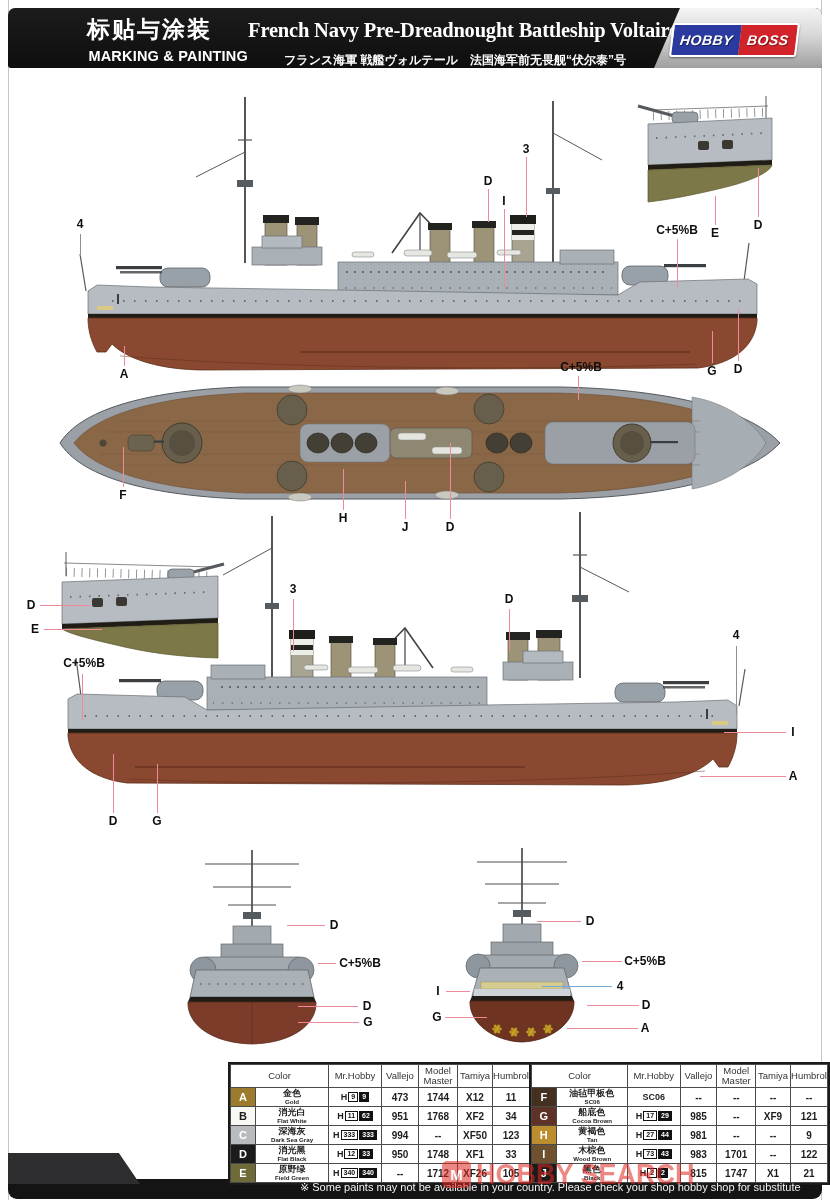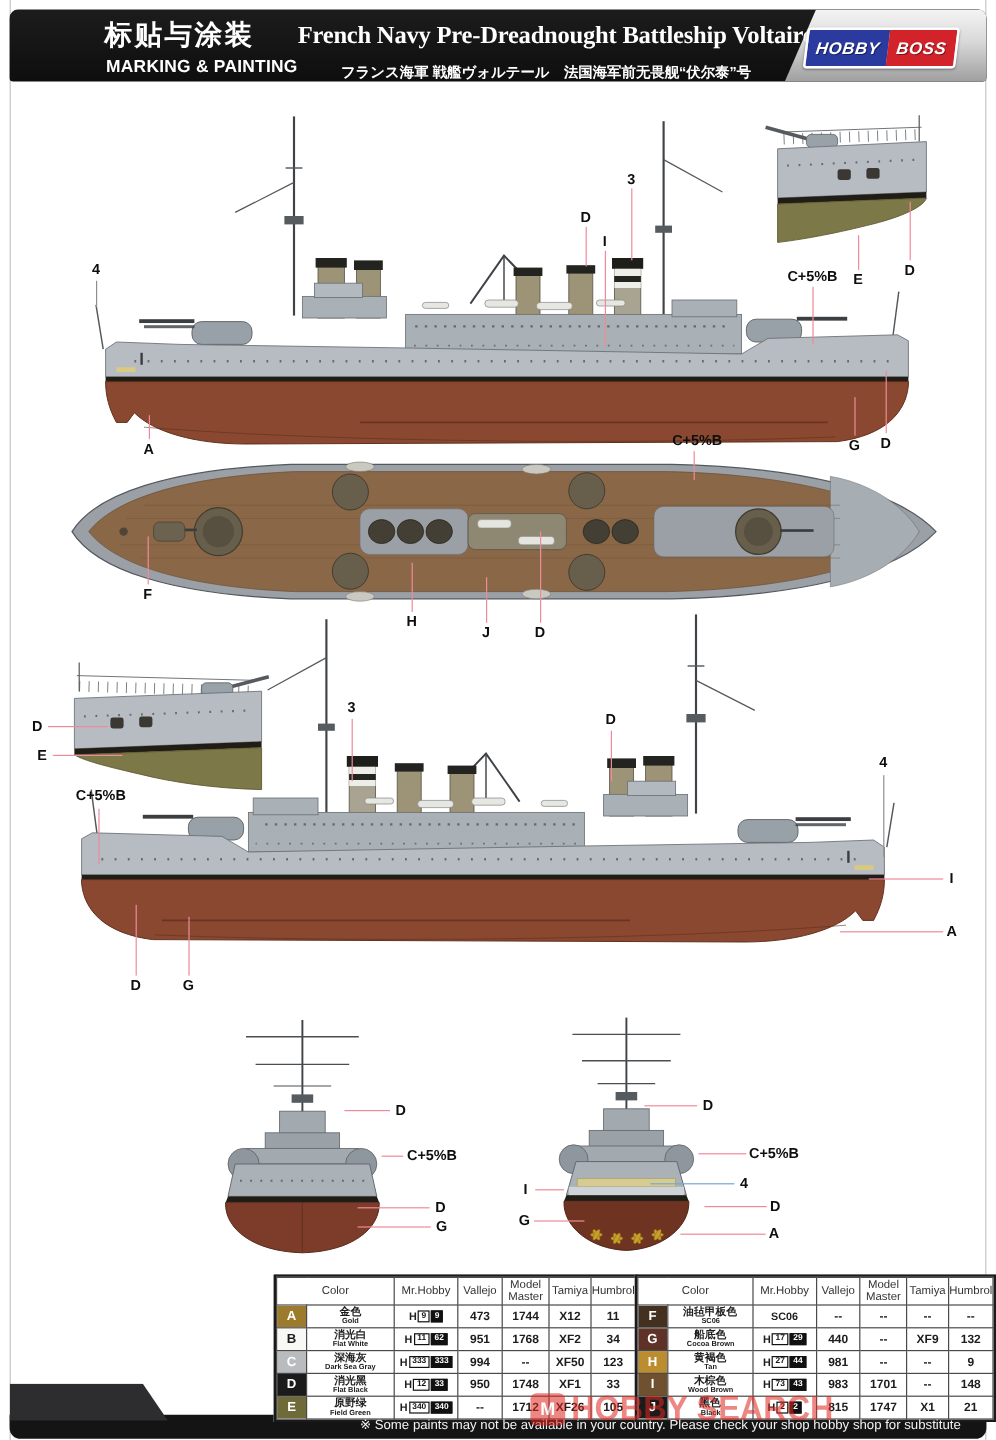--- a/index.html
+++ b/index.html
@@ -449,24 +449,24 @@
           </tr>
           <tr>
             <td class="c-letter" style="background:#5f3227;color:#fff">G</td>
             <td class="c-name">
               <span class="name-cn">船底色</span>
               <span class="name-en">Cocoa Brown</span>
             </td>
             <td class="c-mr">
               <span class="mrh">H<span class="bw">17</span><span class="bb">29</span></span>
             </td>
-            <td class="c-v">440</td>
+            <td class="c-v">985</td>
             <td class="c-mm">--</td>
             <td class="c-t">XF9</td>
-            <td class="c-h">132</td>
+            <td class="c-h">121</td>
           </tr>
           <tr>
             <td class="c-letter" style="background:#bb8d2f;color:#fff">H</td>
             <td class="c-name">
               <span class="name-cn">黄褐色</span>
               <span class="name-en">Tan</span>
             </td>
             <td class="c-mr">
               <span class="mrh">H<span class="bw">27</span><span class="bb">44</span></span>
             </td>
@@ -480,21 +480,21 @@
             <td class="c-name">
               <span class="name-cn">木棕色</span>
               <span class="name-en">Wood Brown</span>
             </td>
             <td class="c-mr">
               <span class="mrh">H<span class="bw">73</span><span class="bb">43</span></span>
             </td>
             <td class="c-v">983</td>
             <td class="c-mm">1701</td>
             <td class="c-t">--</td>
-            <td class="c-h">148</td>
+            <td class="c-h">122</td>
           </tr>
           <tr>
             <td class="c-letter" style="background:#1b1b1b;color:#fff">J</td>
             <td class="c-name">
               <span class="name-cn">黑色</span>
               <span class="name-en">Black</span>
             </td>
             <td class="c-mr">
               <span class="mrh">H<span class="bw">2</span><span class="bb">2</span></span>
             </td>

